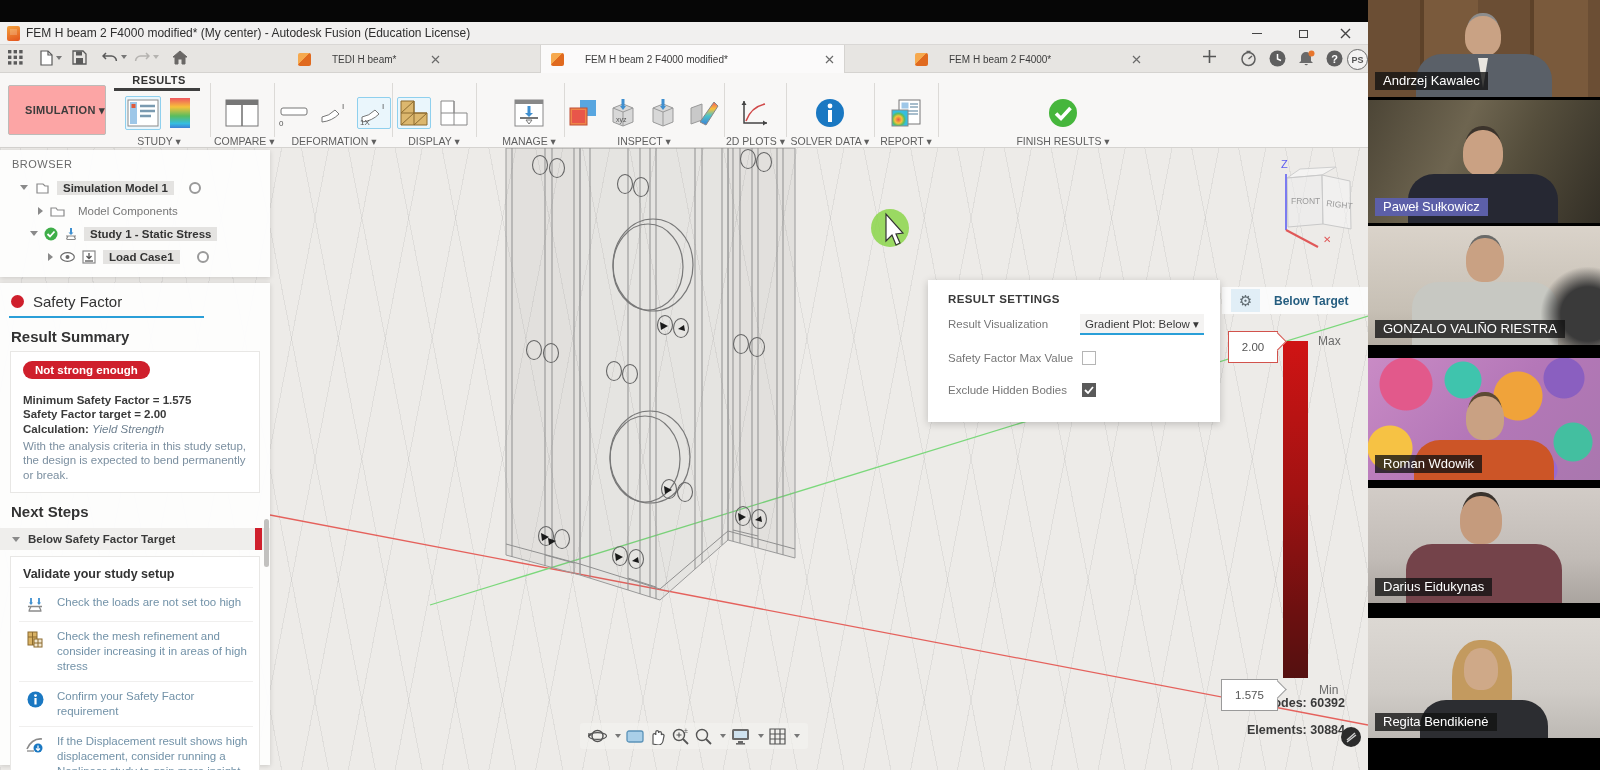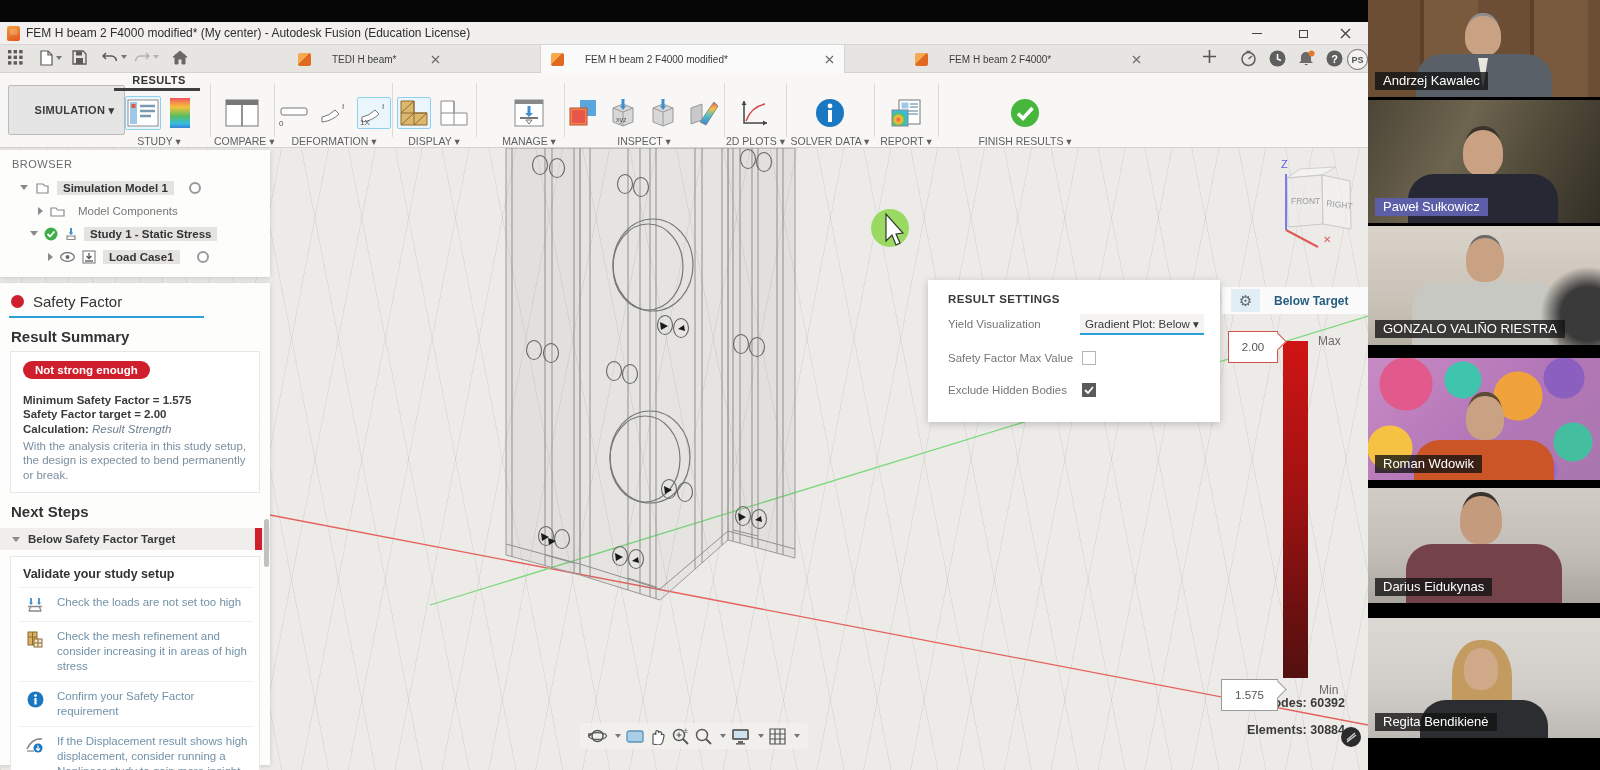--- a/index.html
+++ b/index.html
@@ -30,21 +30,21 @@
   .tab-x { margin-left:14px; }
   .avatar-ps { position:absolute; left:1332px; top:4px; width:21px; height:21px; border:1.4px solid #6b6b6b; border-radius:50%;
     font-size:9px; font-weight:bold; color:#555; display:flex; align-items:center; justify-content:center; background:#f4f3f2; }
 
   
   .ribbon { position:absolute; left:0; top:73px; width:1368px; height:75px; background:#f8f7f6; border-bottom:1px solid #d5d3d0; }
   .rgroup { position:absolute; top:0; text-align:center; }
   .rgroup .icons { display:flex; justify-content:center; align-items:center; gap:6px; height:40px; margin-top:20px; }
   .glabel { margin-top:2px; font-size:10.5px; color:#5f5f5f; white-space:nowrap; }
   .rsep { position:absolute; top:10px; height:54px; border-left:1px solid #ddd BCB; border-left:1px solid #dcdad7; }
-  .sim-btn { position:absolute; left:8px; top:12px; width:117px; height:50px; background:#e5e5e5; border:1px solid #bdbbb8; border-radius:2px;
+  .sim-btn { position:absolute; left:8px; top:12px; width:98px; height:50px; background:#fca5a5; border:1px solid #bdbbb8; border-radius:2px;
     font-size:11px; font-weight:bold; color:#3c3c3c; display:flex; align-items:center; justify-content:center; letter-spacing:.3px;padding-left:16px; }
   .ctx-label { position:absolute; left:0; top:1px; width:100%; font-size:11px; font-weight:bold; color:#333; letter-spacing:.4px; }
   .ctx-underline { position:absolute; left:2px; top:15px; width:92%; height:3px; background:#3f3f3f; }
   .ibtn { position:relative; border:1.5px solid transparent; border-radius:2px; padding:1px; }
   .ibtn.sel { border-color:#8fd0ee; background:#eaf6fc; }
   .sub-txt { position:absolute; font-size:8px; color:#555; }
 
   
   .viewport { position:absolute; left:0; top:148px; width:1368px; height:622px; background:#edebe8;
     background-image:
@@ -472,21 +472,21 @@
                 <rect x="11.5" y="4.5" width="7" height="6" fill="#9ec7e8"></rect>
                 <path d="M20,6 h8 M20,9 h8 M12,13 h16 M12,16 h16" stroke="#8aa8bc" stroke-width="1.6"></path>
                 <rect x="2" y="12" width="16" height="16" fill="url(#rp)" stroke="#888"></rect>
               </svg>
           </span>
         </div>
         <div class="glabel">REPORT ▾</div>
       </div>
       <div class="rsep" style="left:938px"></div>
 
-      <div class="rgroup" style="left:962px; width:126px">
+      <div class="rgroup" style="left:1000px; width:126px">
         <div class="icons">
           <span class="ibtn">
             <svg width="32" height="32">
                 <circle cx="16" cy="16" r="14" fill="#46b63c"></circle>
                 <path d="M9,16.5 L14,21.5 L23.5,11" fill="none" stroke="#fff" stroke-width="3.6"></path>
               </svg>
           </span>
         </div>
         <div class="glabel">FINISH RESULTS ▾</div>
       </div>
@@ -589,21 +589,21 @@
           <text x="1281" y="20" font-size="11" fill="#5c5cf0">Z</text>
           <text x="1323" y="95" font-size="10" fill="#e05858">✕</text>
         </g>
 
         <circle cx="890" cy="80" r="19" fill="#8ed64f" opacity="0.88"></circle>
         <path d="M886,66 L886,93 L892,87 L896,97 L900,95 L896,86 L903,85 Z" fill="#fff" stroke="#333" stroke-width="1.2"></path>
       </svg>
 
       <div class="rs-dialog">
         <div class="rs-title">RESULT SETTINGS</div>
-        <div class="rs-row" style="top:38px">Yield Visualization</div>
+        <div class="rs-row" style="top:38px">Result Visualization</div>
         <div class="dropdown">Gradient Plot: Below ▾</div>
         <div class="rs-row" style="top:72px">Safety Factor Max Value</div>
         <div class="chk" style="top:71px"></div>
         <div class="rs-row" style="top:104px">Exclude Hidden Bodies</div>
         <div class="chk on" style="top:103px">
           <svg width="10" height="8">
               <path d="M1,4 L4,7 L9,1" fill="none" stroke="#fff" stroke-width="1.8"></path>
             </svg>
         </div>
       </div>
@@ -728,21 +728,21 @@
       <div class="sp-head">
         <span class="sp-dot"></span>
         <span class="sp-title">Safety Factor</span>
       </div>
       <div class="sp-underline"></div>
       <div class="sp-h2">Result Summary</div>
       <div class="sp-card">
         <span class="badge">Not strong enough</span>
         <div class="bold-line">Minimum Safety Factor = 1.575</div>
         <div class="bold-line" style="margin-top:2px">Safety Factor target = 2.00</div>
-        <div class="calc-line"><b>Calculation:</b> <i>Result Strength</i></div>
+        <div class="calc-line"><b>Calculation:</b> <i>Yield Strength</i></div>
         <div class="warn-text">With the analysis criteria in this study setup, the design is expected to bend permanently or break.</div>
       </div>
       <div class="sp-h2">Next Steps</div>
       <div class="bt-row">
         <span class="tri-d"></span>
         <span>Below Safety Factor Target</span>
         <span class="bt-redbar"></span>
       </div>
       <div class="v-card">
         <div class="v-title">Validate your study setup</div>

